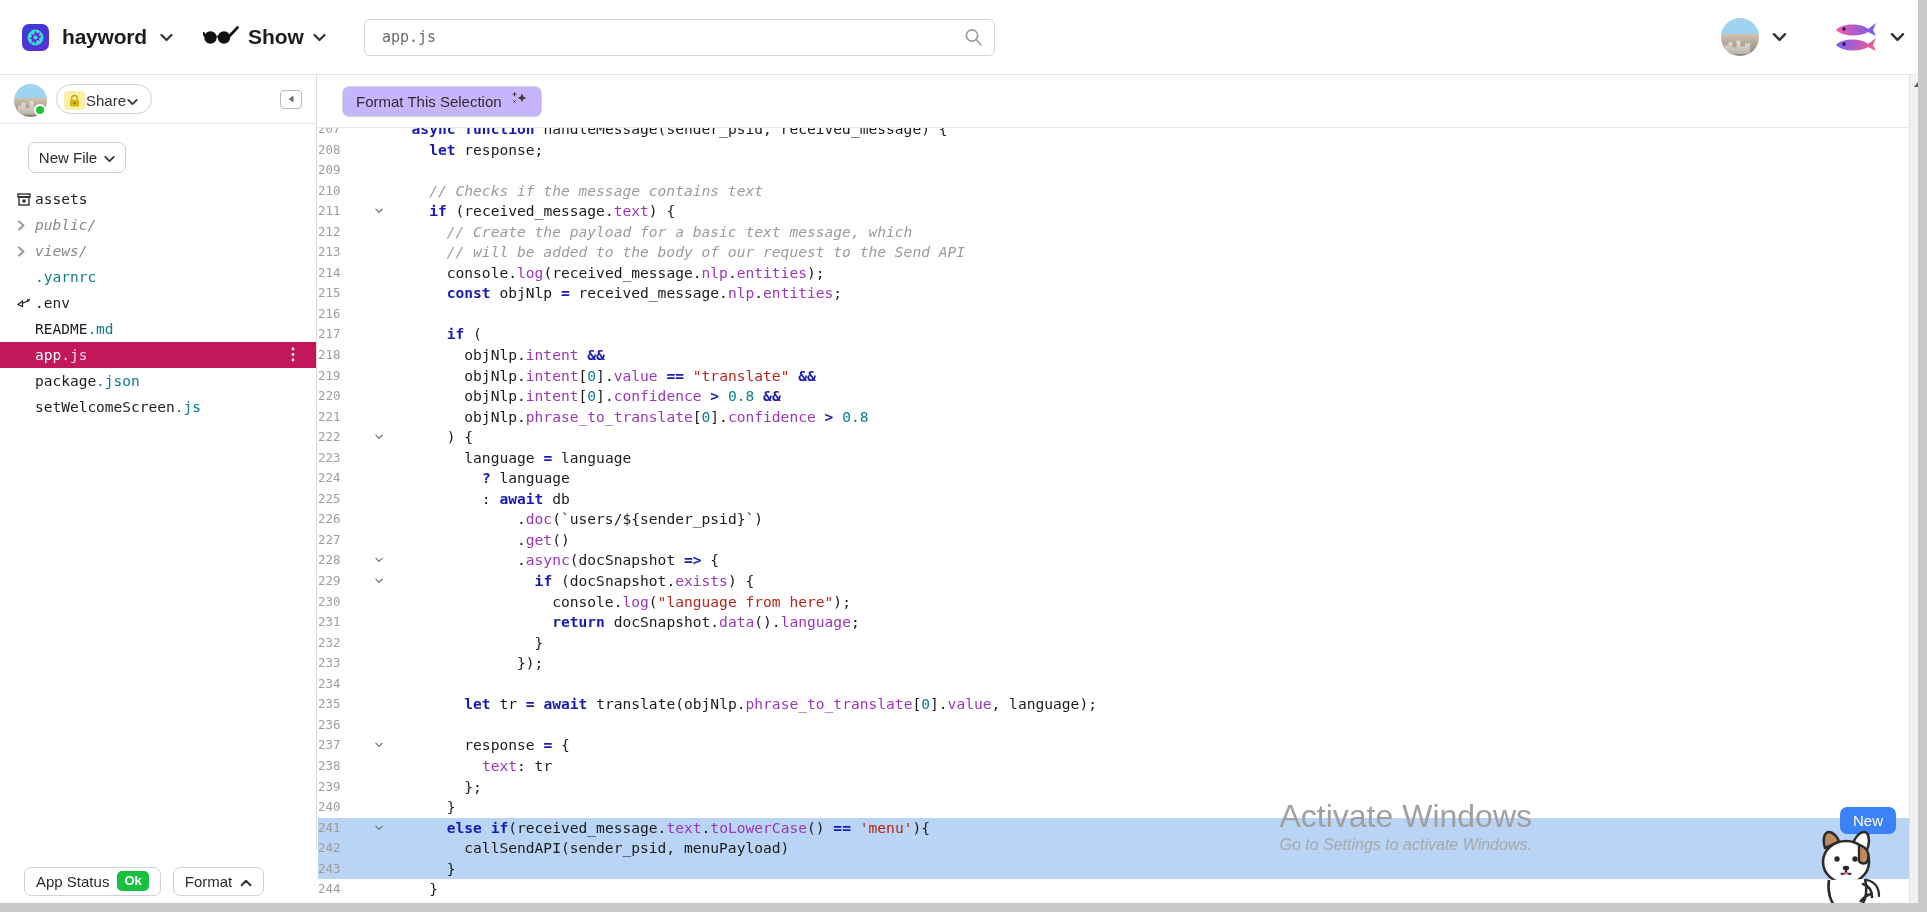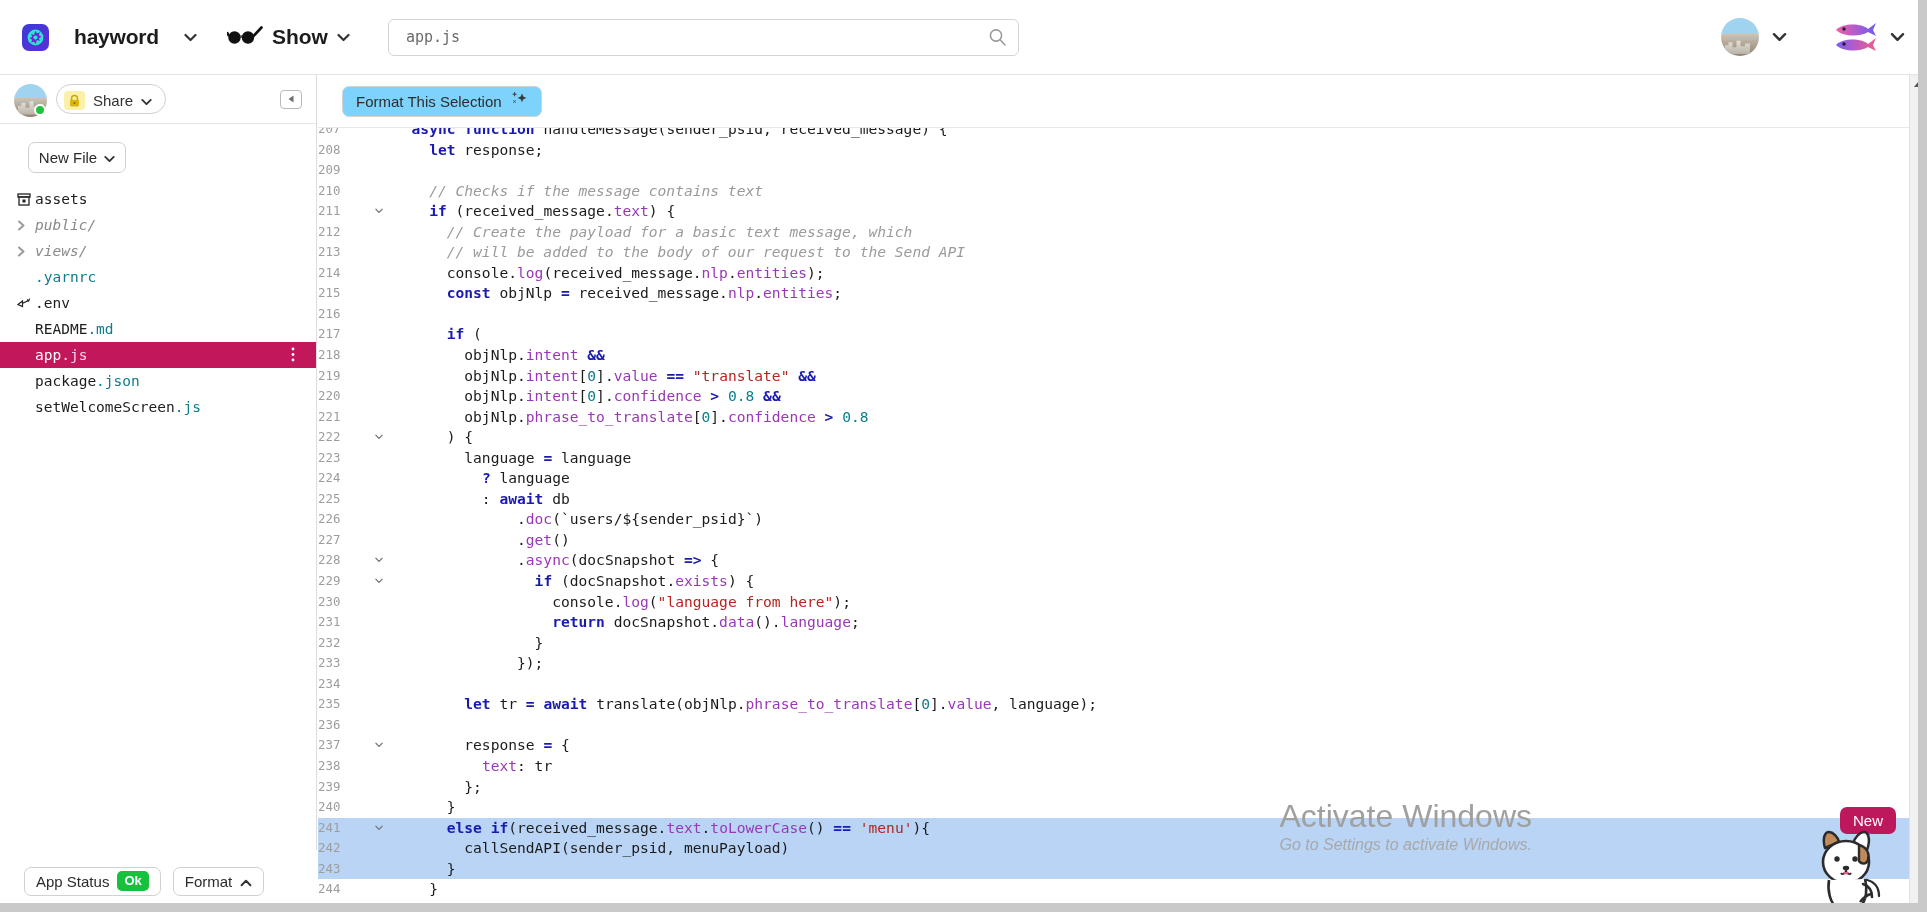--- a/index.html
+++ b/index.html
@@ -9,21 +9,21 @@
     background: #ffffff; overflow: hidden;
   }
   body { position: relative; }
 
   
   #topbar {
     position: absolute; top: 0; left: 0; width: 1927px; height: 75px;
     background: #ffffff; border-bottom: 1px solid #e3e3e3;
     display: flex; align-items: center; padding: 0 22px;
   }
-  #topbar-left { display: flex; align-items: center; gap: 16px; }
+  #topbar-left { display: flex; align-items: center; gap: 4px; }
   .logo-mark {
     width: 27px; height: 27px; border-radius: 7px;
     background: linear-gradient(135deg,#3b3bd8 0%,#5c2fd6 100%);
     display: flex; align-items: center; justify-content: center;
     margin-right: 9px; flex: none;
   }
   .logo-mark svg { display: block; }
   .brand-name {
     font-size: 21px; font-weight: bold; color: #1c1c1c; letter-spacing: -.2px;
   }
@@ -83,21 +83,21 @@
     border-bottom: 1px solid #e6e6e6;
   }
   .avatar-wrap { position: relative; width: 31px; height: 31px; flex: none; }
   .online-dot {
     position: absolute; right: -1px; bottom: -1px;
     width: 12px; height: 12px; border-radius: 50%;
     background: #22c23e; border: 2px solid #fff;
   }
   #share-btn {
     margin-left: 11px; height: 30px;
-    display: flex; align-items: center; gap: 8px;
+    display: flex; align-items: center; gap: 1px;
     border: 1px solid #d0d0d0; border-radius: 16px;
     padding: 3px 13px 0 7px; background: #fff; cursor: pointer;
   }
   .lock-chip {
     width: 21px; height: 19px; border-radius: 4px; background: #fbf0a8;
     display: flex; align-items: center; justify-content: center; flex: none;
   }
   #share-label { font-size: 15px; color: #333; }
   #collapse-btn {
     margin-left: auto; width: 22px; height: 19px;
@@ -148,21 +148,21 @@
   
   #editor-area {
     position: absolute; top: 75px; left: 318px; width: 1609px; height: 837px;
     background: #fff;
   }
   #toolbar {
     height: 52px; display: flex; align-items: center; padding-left: 24px;
     background: #fff;
   }
   #format-btn {
-    height: 31px; border: 1px solid #d3d3d3; border-radius: 7px; background: #7dd3fc;
+    height: 31px; border: 1px solid #d3d3d3; border-radius: 7px; background: #c4b5fd;
     display: flex; align-items: center; gap: 9px; padding: 0 13px;
     font-size: 15px; color: #2d2d2d; cursor: pointer;
   }
 
   #code-scroll {
     position: absolute; top: 52px; left: 0; width: 1609px; height: 785px;
     overflow: hidden; background: #fff;
     border-top: 1px solid #e8e8e8;
   }
   #code-inner {
@@ -219,21 +219,21 @@
     position: absolute; right: 395px; bottom: 58px;
     text-align: left; pointer-events: none; user-select: none;
   }
   #wm-title { font-size: 32px; color: #a0a0a0; line-height: 1.25; }
   #wm-sub   { font-size: 16px; color: #a8a8a8; font-style: italic; }
 
   
   #mascot { position: absolute; right: 34px; bottom: 2px; width: 96px; height: 96px; }
   #new-badge {
     position: absolute; right: 31px; bottom: 78px;
-    background: #be185d; color: #fff; font-size: 15px;
+    background: #3b82f6; color: #fff; font-size: 15px;
     padding: 5px 13px; border-radius: 7px;
   }
   #new-badge::after {
     content:""; position: absolute; left: 17px; bottom: -8px;
     border-left: 7px solid transparent; border-right: 7px solid transparent;
     border-top: 9px solid #7a5cd6;
   }
 </style>
 </head>
 <body>

